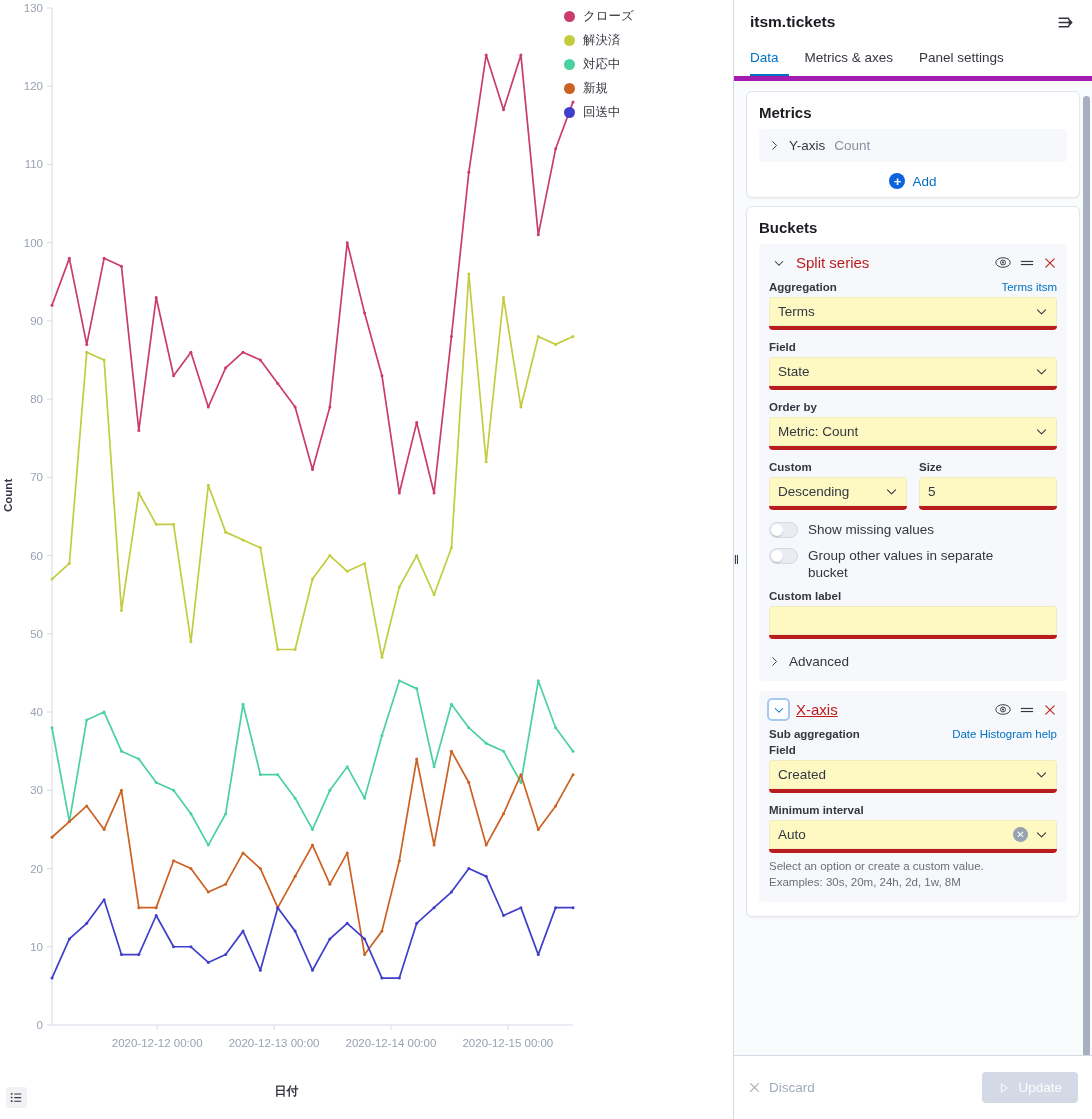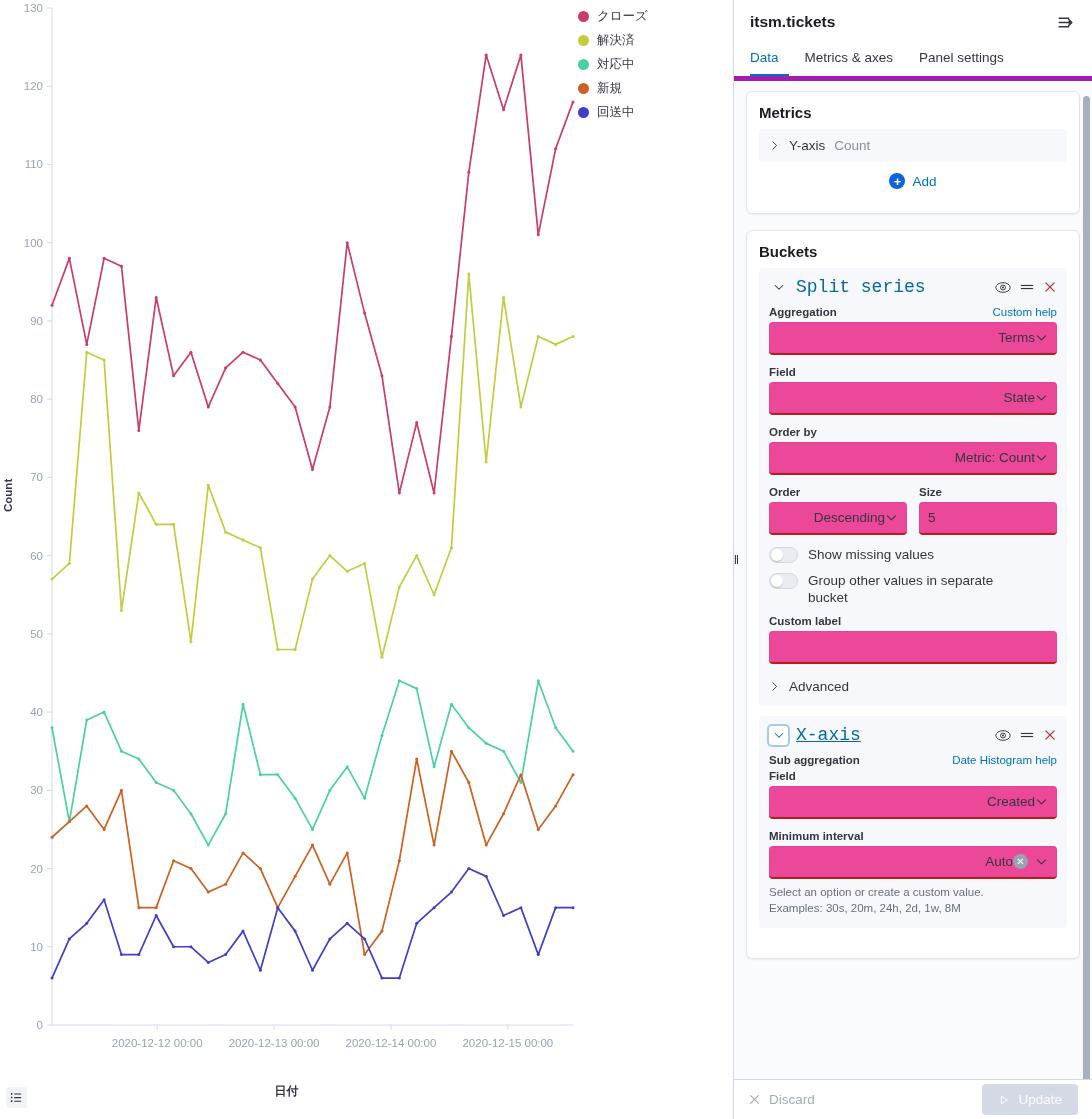--- a/index.html
+++ b/index.html
@@ -13,21 +13,21 @@
 
   
   .vis-area {
     width: 733px; height: 1119px;
     position: relative;
     background: #ffffff;
   }
   .chart-wrap { position: absolute; inset: 0; }
   .legend {
     position: absolute;
-    left: 578px; top: 8px;
+    left: 564px; top: 8px;
     display: flex; flex-direction: column;
     gap: 7px;
   }
   .legend-item {
     display: flex; align-items: center; gap: 8px;
     font-size: 12px; color: #343741;
     height: 17px; cursor: pointer;
   }
   .legend-dot { width: 11px; height: 11px; border-radius: 50%; flex: none; }
   .legend-label { white-space: nowrap; font-size: 12.5px; }
@@ -103,22 +103,22 @@
     width: 7px; height: 1010px;
     background: #98a2b3; border-radius: 4px; opacity: .85;
     cursor: pointer;
   }
 
   .card {
     background: #ffffff;
     border: 1px solid #e3e6ed;
     border-radius: 6px;
     box-shadow: 0 1px 2px rgba(27,31,41,.06);
-    margin-bottom: 16px;
-    padding: 12px 12px 20px 12px;
+    margin-bottom: 8px;
+    padding: 12px 12px 4px 12px;
   }
   .card-title { font-size: 15px; font-weight: bold; color: #1a1c21; margin-bottom: 8px; }
 
   .agg-row {
     background: #f7f8fc;
     border-radius: 4px;
     padding: 9px 10px;
     display: flex; align-items: center; gap: 9px;
     cursor: pointer;
   }
@@ -140,51 +140,50 @@
   .bucket {
     background: #f7f8fc;
     border-radius: 4px;
     padding: 9px 10px 12px 10px;
     margin-bottom: 10px;
   }
   .bucket-head {
     display: flex; align-items: center; gap: 8px;
     margin-bottom: 9px;
   }
-  .bucket-name { font-size: 18px; color: #0369a1; cursor: pointer; font-family: Liberation Mono, monospace; }
+  .bucket-name { font-size: 15px; color: #b91c1c; cursor: pointer; }
   .bucket-name.focused { text-decoration: underline; }
   .bucket-actions { margin-left: auto; display: flex; align-items: center; gap: 9px; }
   .icon-btn { cursor: pointer; display: flex; align-items: center; }
   .chev-box {
     width: 19px; height: 19px; border-radius: 3px;
     display: flex; align-items: center; justify-content: center;
     cursor: pointer;
   }
   .chev-box.focused { box-shadow: 0 0 0 2px #a7c9f0; background: #fff; }
 
   .field-label {
     font-size: 11.5px; font-weight: bold; color: #343741;
     margin-bottom: 4px; display: flex; align-items: baseline; justify-content: space-between;
   }
   .help-link { font-size: 11.5px; color: #0071c2; font-weight: normal; cursor: pointer; }
 
   .select, .textinput {
     width: 100%; height: 33px;
-    background: #ec4899;
+    background: #fef9c3;
     border: none;
-    border-bottom: 2px solid #b91c1c;
+    border-bottom: 4px solid #b91c1c;
     box-shadow: inset 0 0 0 1px rgba(19,34,149,.06);
     border-radius: 4px;
     font-size: 13.5px; color: #343741;
     padding: 0 9px;
     display: flex; align-items: center;
     cursor: pointer;
     margin-bottom: 11px;
     position: relative;
-    text-align: right;
   }
   .select span.val { flex: 1 1 auto; }
   .select .chev { color: #343741; flex: none; display: flex; }
   .textinput { cursor: text; }
   .textinput.empty { color: #89909e; }
   .clear-x {
     width: 15px; height: 15px; border-radius: 50%;
     background: #98a2b3; color: #fff;
     display: flex; align-items: center; justify-content: center;
     font-size: 10px; margin-right: 7px; flex: none; cursor: pointer;
@@ -211,21 +210,21 @@
 
   .advanced-row {
     display: flex; align-items: center; gap: 9px;
     padding: 4px 0 0 0; cursor: pointer;
   }
   .advanced-text { font-size: 13.5px; color: #343741; }
 
   .hint { font-size: 11.5px; color: #69707d; line-height: 16px; }
 
   .panel-foot {
-    flex: none; height: 40px;
+    flex: none; height: 64px;
     border-top: 1px solid #d3dae6;
     background: #fff;
     display: flex; align-items: center; justify-content: space-between;
     padding: 6px 14px;
   }
   .discard-btn {
     display: flex; align-items: center; gap: 8px;
     color: #a2abba; font-size: 13.5px; cursor: not-allowed;
   }
   .update-btn {
@@ -554,21 +553,21 @@
               <span class="icon-btn">
                 <svg width="14" height="14" viewBox="0 0 16 16">
                   <path d="M3.2 3.2l9.6 9.6M12.8 3.2l-9.6 9.6" stroke="#bd271e" stroke-width="1.35" stroke-linecap="round"></path>
                 </svg>
               </span>
             </div>
           </div>
 
           <div class="field-label">
             <span>Aggregation</span>
-            <span class="help-link">Custom help</span>
+            <span class="help-link">Terms itsm</span>
           </div>
           <div class="select">
             <span class="val">Terms</span>
             <span class="chev">
               <svg width="13" height="13" viewBox="0 0 16 16">
                   <path d="M3 6l5 5 5-5" stroke="#343741" stroke-width="1.3" fill="none" stroke-linecap="round" stroke-linejoin="round"></path>
                 </svg>
             </span>
           </div>
 
@@ -592,21 +591,21 @@
             <span class="chev">
               <svg width="13" height="13" viewBox="0 0 16 16">
                   <path d="M3 6l5 5 5-5" stroke="#343741" stroke-width="1.3" fill="none" stroke-linecap="round" stroke-linejoin="round"></path>
                 </svg>
             </span>
           </div>
 
           <div class="two-col">
             <div>
               <div class="field-label">
-                <span>Order</span>
+                <span>Custom</span>
               </div>
               <div class="select">
                 <span class="val">Descending</span>
                 <span class="chev">
                   <svg width="13" height="13" viewBox="0 0 16 16">
                       <path d="M3 6l5 5 5-5" stroke="#343741" stroke-width="1.3" fill="none" stroke-linecap="round" stroke-linejoin="round"></path>
                     </svg>
                 </span>
               </div>
             </div>

